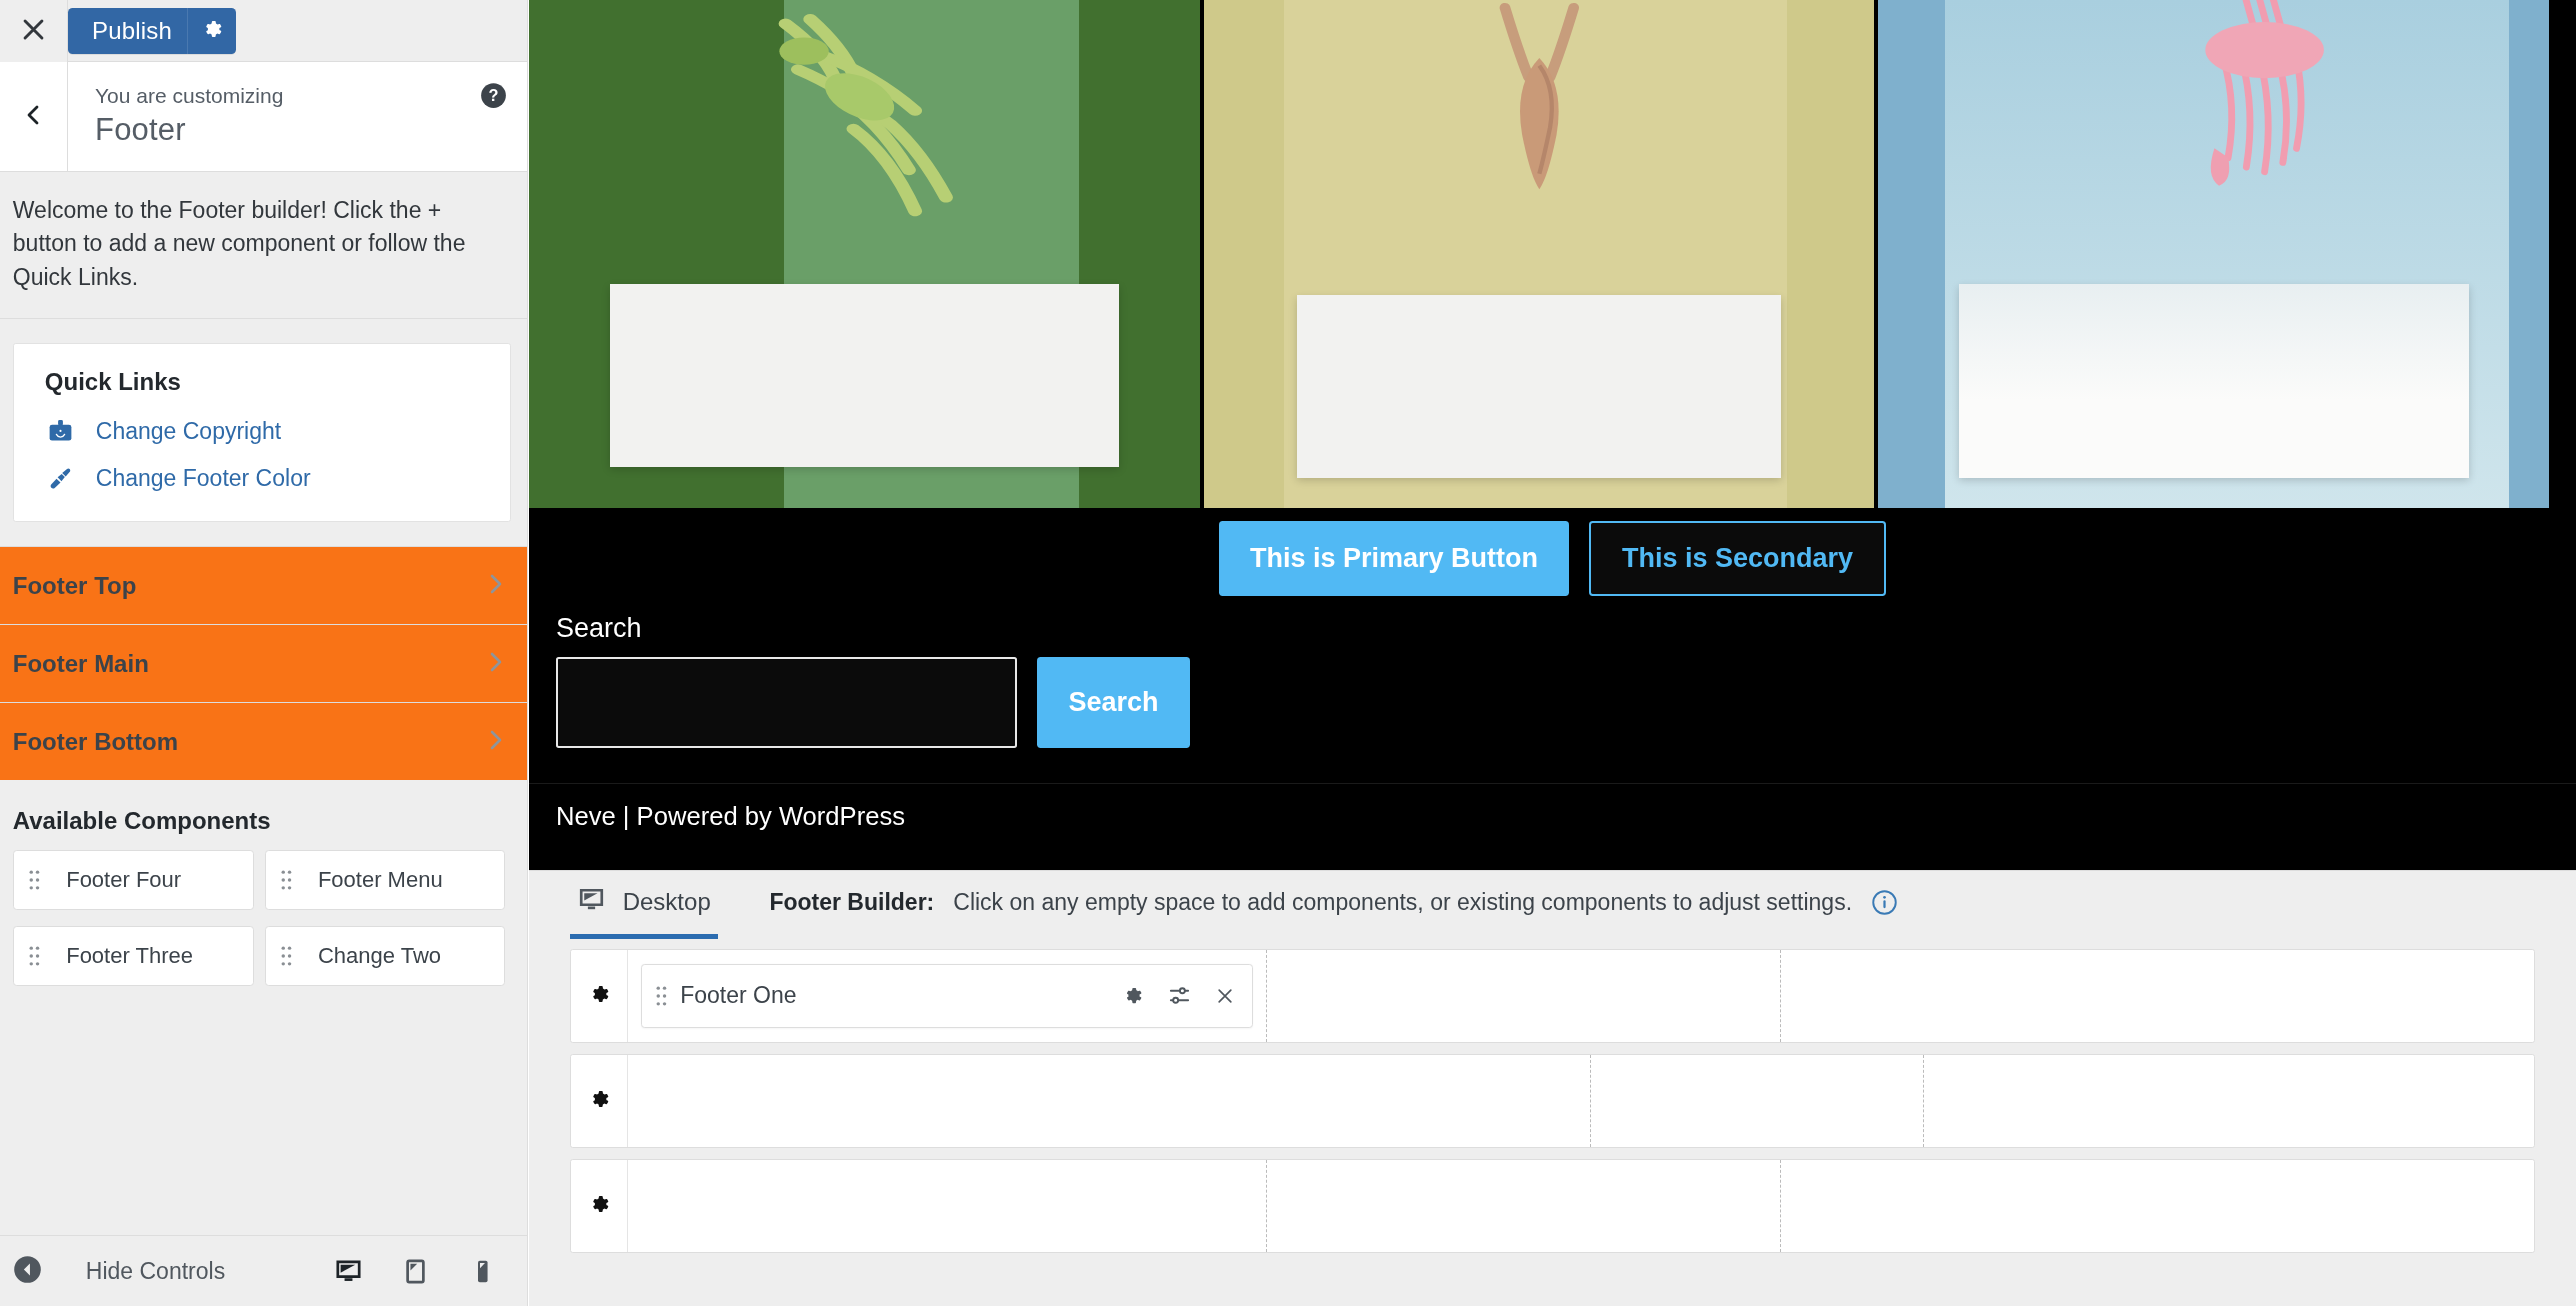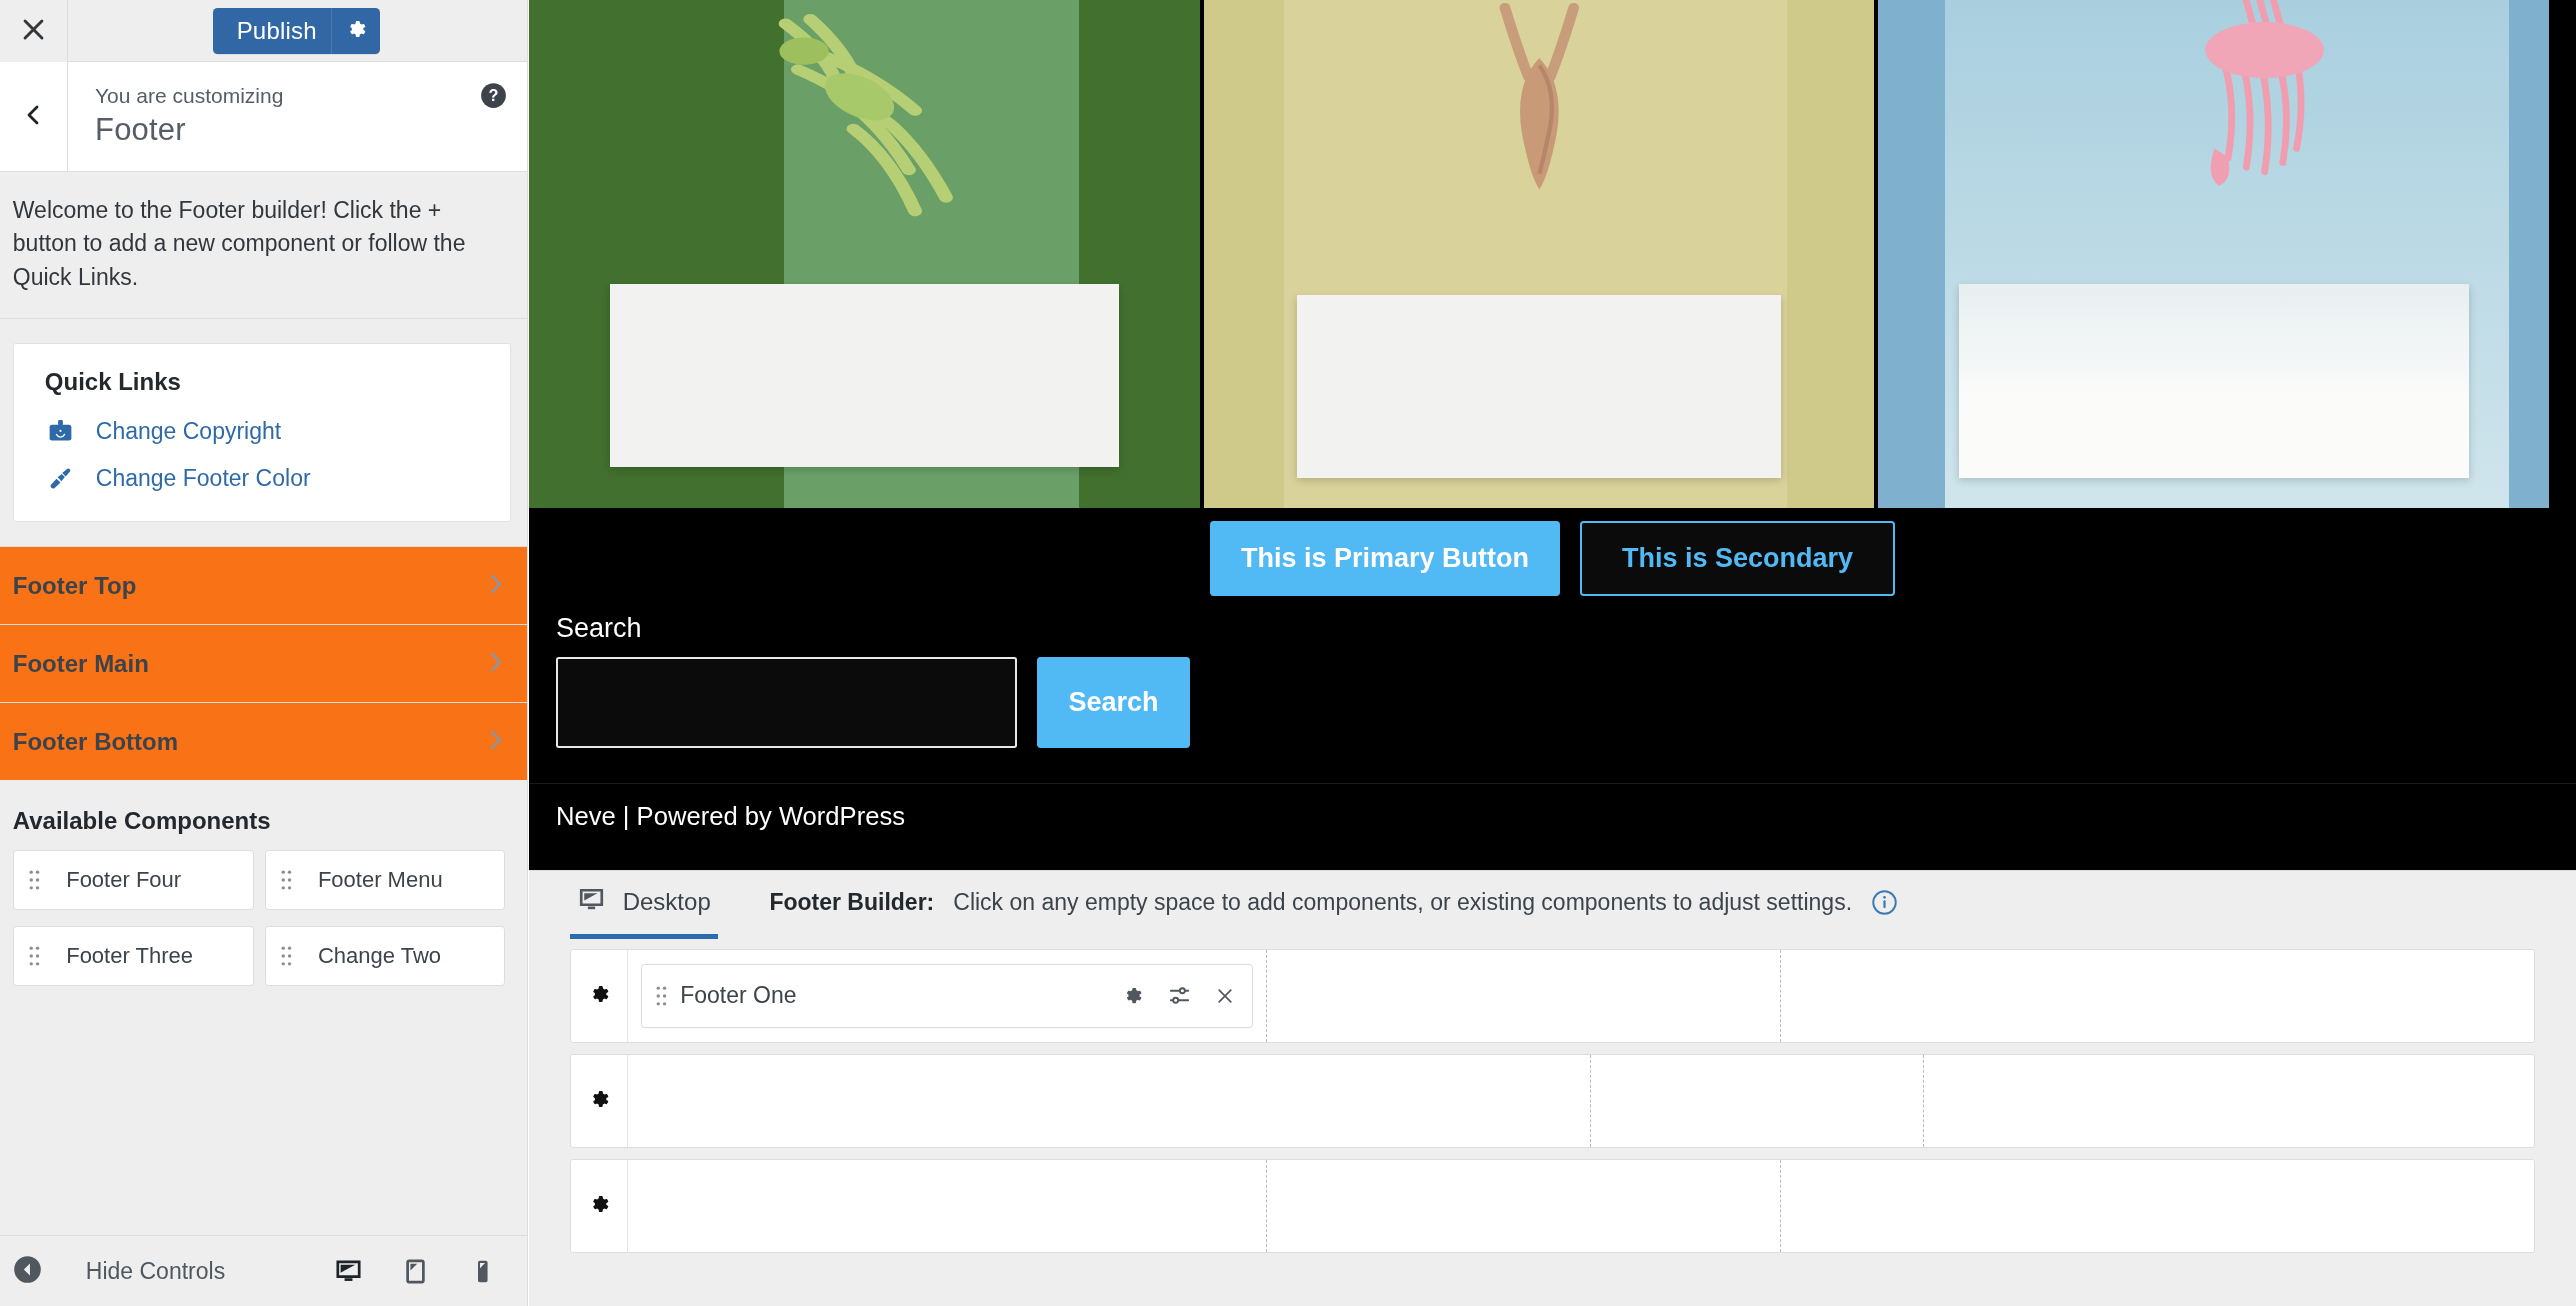--- a/index.html
+++ b/index.html
@@ -31,21 +31,21 @@
   .sb-close {
     width: 68px; height: 62px;
     display: flex; align-items: center; justify-content: center;
     background: #eeeeee;
     border-right: 0.9px solid #ddd;
     cursor: pointer;
   }
   .sb-close svg { width: 27px; height: 27px; }
   .sb-publish-wrap {
     flex: 1; display: flex; align-items: center;
-    justify-content: center; padding-right: 2px;
+    justify-content: flex-start; padding-right: 2px;
   }
   .sb-publish {
     background: #3267a5;
     border-radius: 4.6px;
     height: 46px;
     display: flex; align-items: center;
     cursor: pointer;
     box-shadow: 0 0.9px 0 rgba(0,0,0,.08);
   }
   .sb-publish .lbl {
@@ -233,21 +233,21 @@
     font-size: 27px; font-weight: bold;
     padding: 0 31px; height: 75px;
     border-radius: 3.7px;
     display: flex; align-items: center; justify-content: center;
     cursor: pointer;
   }
   .btn-secondary {
     background: #0b0b0b; color: #51b9f4;
     border: 2.7px solid #51b9f4;
     font-size: 27px; font-weight: bold;
-    padding: 0 40px; height: 75px;
+    padding: 0 31px; height: 75px;
     border-radius: 3.7px;
     display: flex; align-items: center; justify-content: center;
     cursor: pointer;
   }
 
   
   .search-block {
     position: absolute; top: 613px; left: 0;
     width: 2047px; height: 160px;
     padding-left: 27px;

